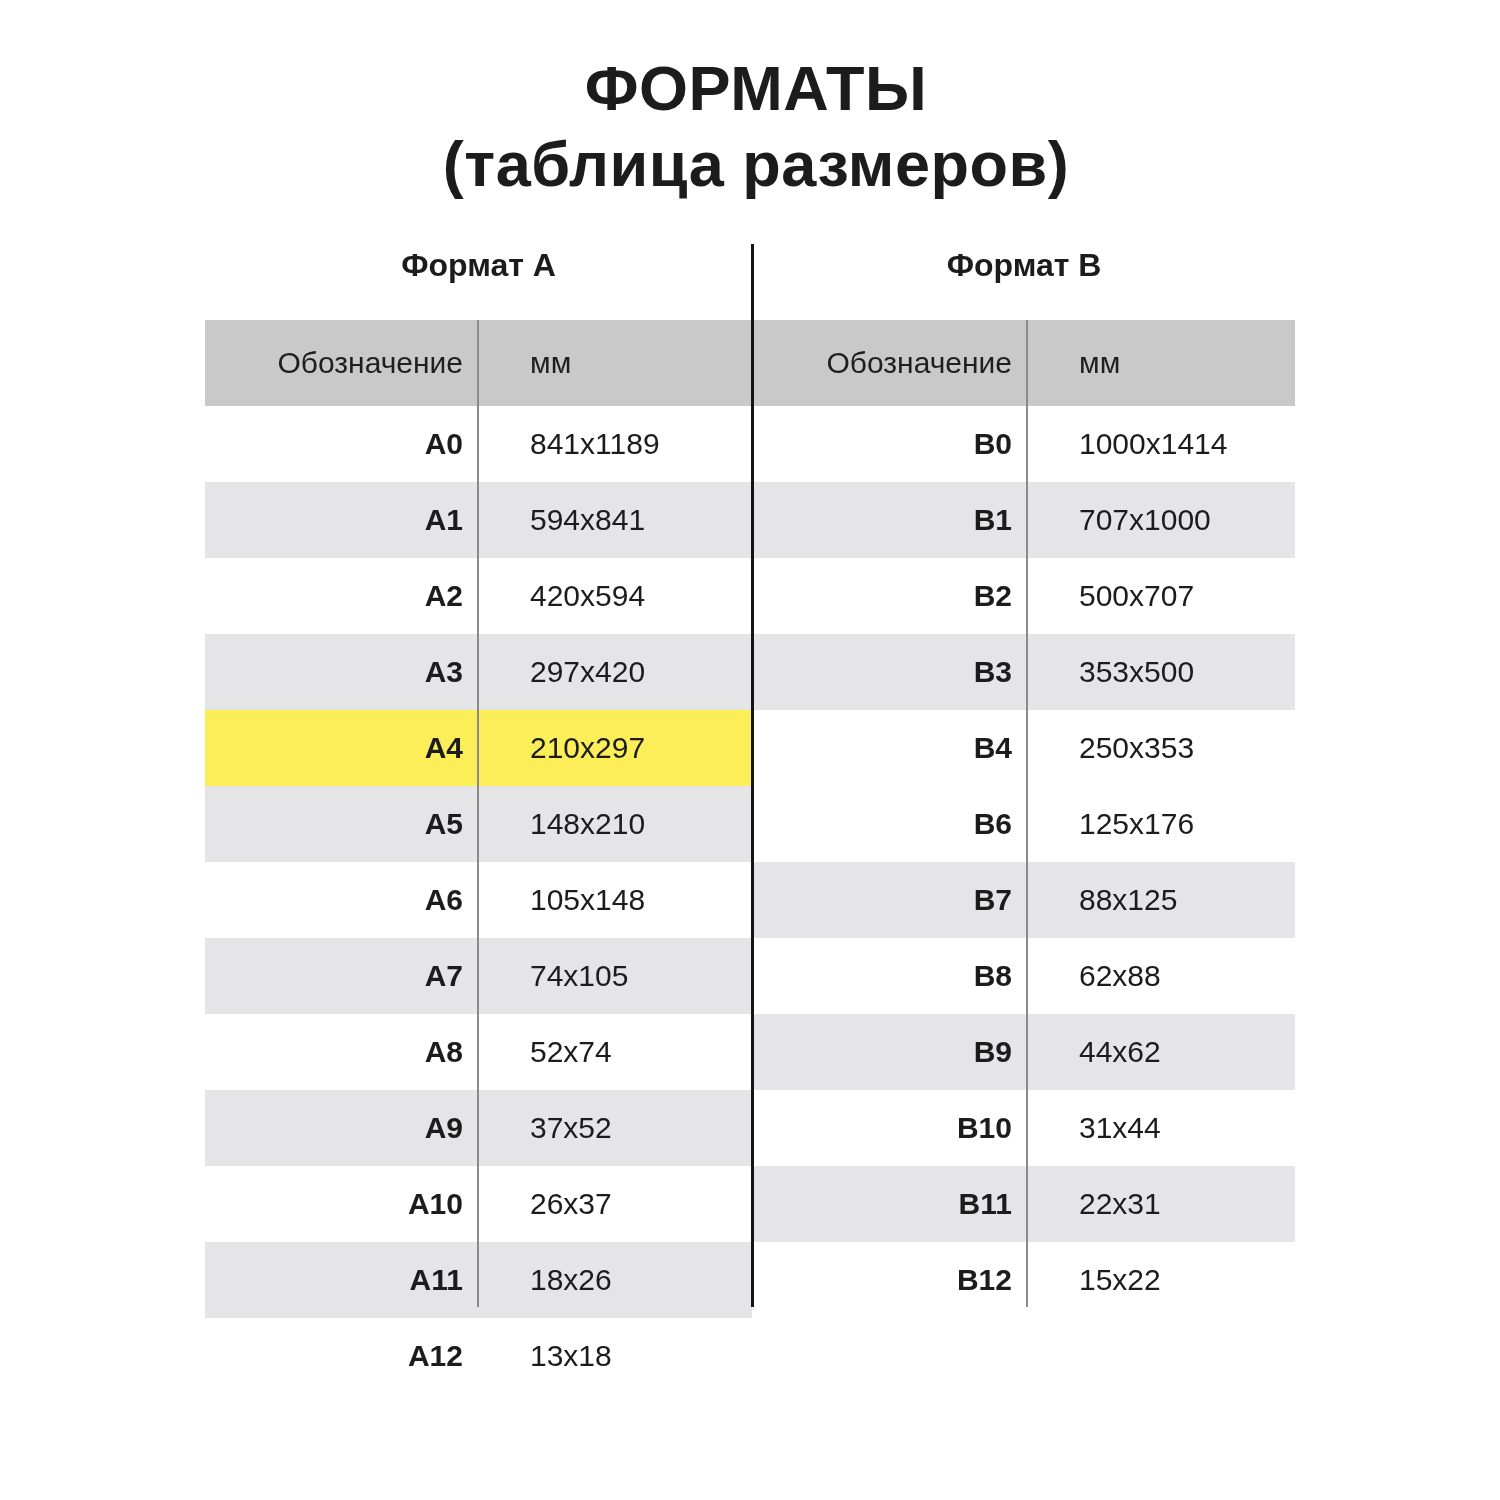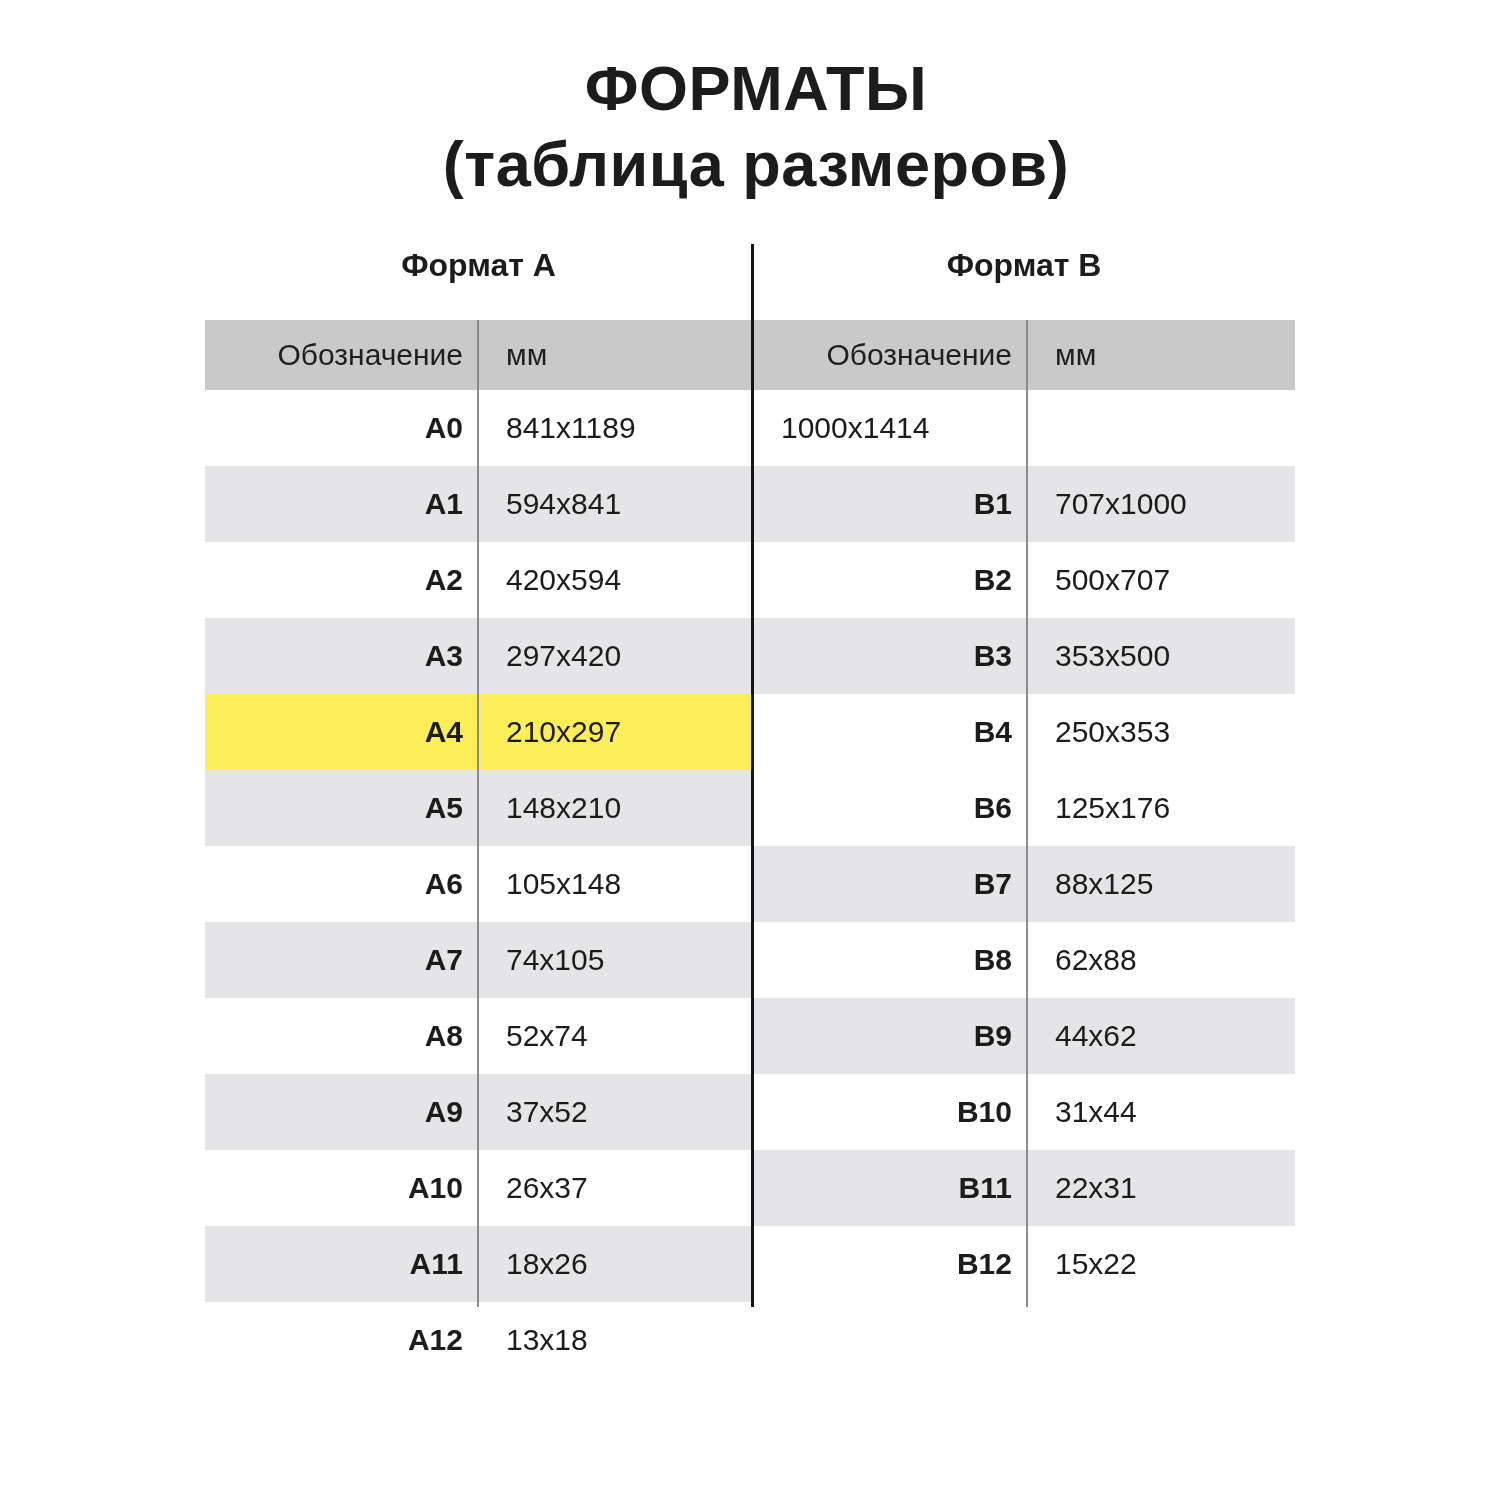--- a/index.html
+++ b/index.html
@@ -38,30 +38,30 @@
   .fmt-table {
     position: absolute; top: 320px; height: 986.5px;
   }
   #table-a { left: 205px; width: 547px; --col1: 273px; }
   #table-b { left: 753px; width: 542px; --col1: 274px; }
 
   .thead, .trow {
     display: grid;
     grid-template-columns: var(--col1) 1fr;
   }
-  .thead { height: 70px; background: var(--header-bg); }
+  .thead { height: 86px; background: var(--header-bg); }
   .trow { height: 76px; }
 
   .cell {
     display: flex; align-items: center;
     font-size: 30px; line-height: 1;
     white-space: nowrap;
   }
   .cell.right { justify-content: flex-end; padding-right: 15px; }
-  .cell.left  { justify-content: flex-start; padding-left: 28px; }
+  .cell.left  { justify-content: flex-start; padding-left: 28px; margin-left: 24px; }
   .cell.name  { font-weight: 700; }
   .thead .cell { font-weight: 400; color: #1f1f1f; }
 
   .bg-white  { background: #ffffff; }
   .bg-gray   { background: var(--row-alt-bg); }
   .bg-yellow { background: var(--highlight-bg); }
 
   .col-sep {
     position: absolute; top: 0; height: 986.5px;
     left: var(--col1); width: 2px;
@@ -147,20 +147,21 @@
   <div class="col-sep"></div>
 </div>
 
 <div class="fmt-table" id="table-b">
   <div class="thead">
     <div class="cell right">Обозначение</div>
     <div class="cell left">мм</div>
   </div>
   <div>
       <div class="trow bg-white">
+        <div class="cell right name">B0</div>
         <div class="cell left size">1000x1414</div>
       </div>
       <div class="trow bg-gray">
         <div class="cell right name">B1</div>
         <div class="cell left size">707x1000</div>
       </div>
       <div class="trow bg-white">
         <div class="cell right name">B2</div>
         <div class="cell left size">500x707</div>
       </div>

